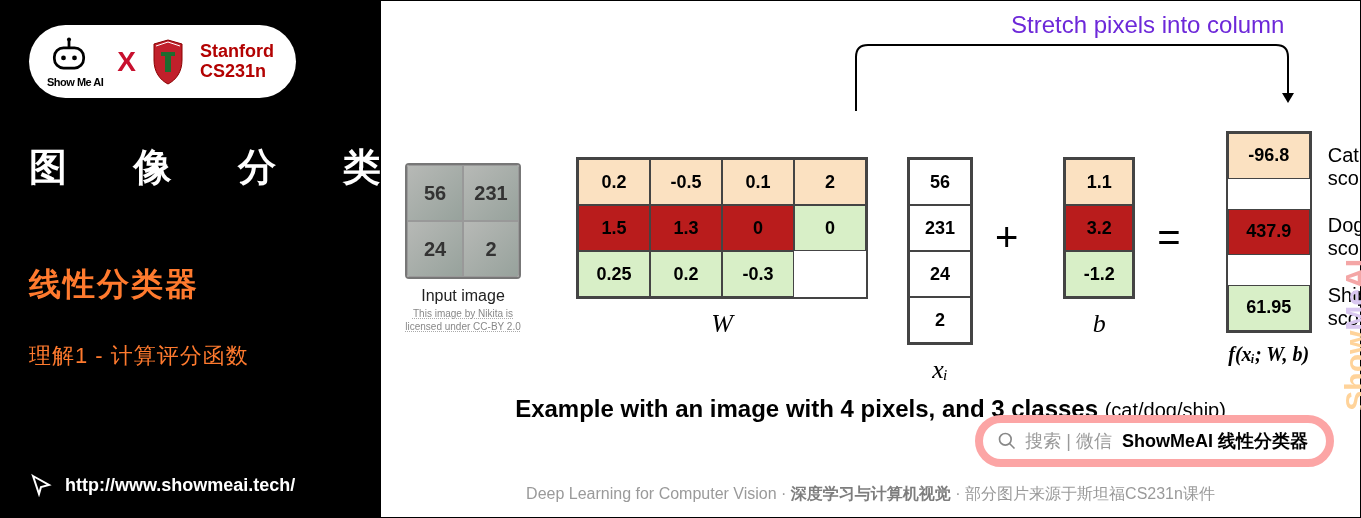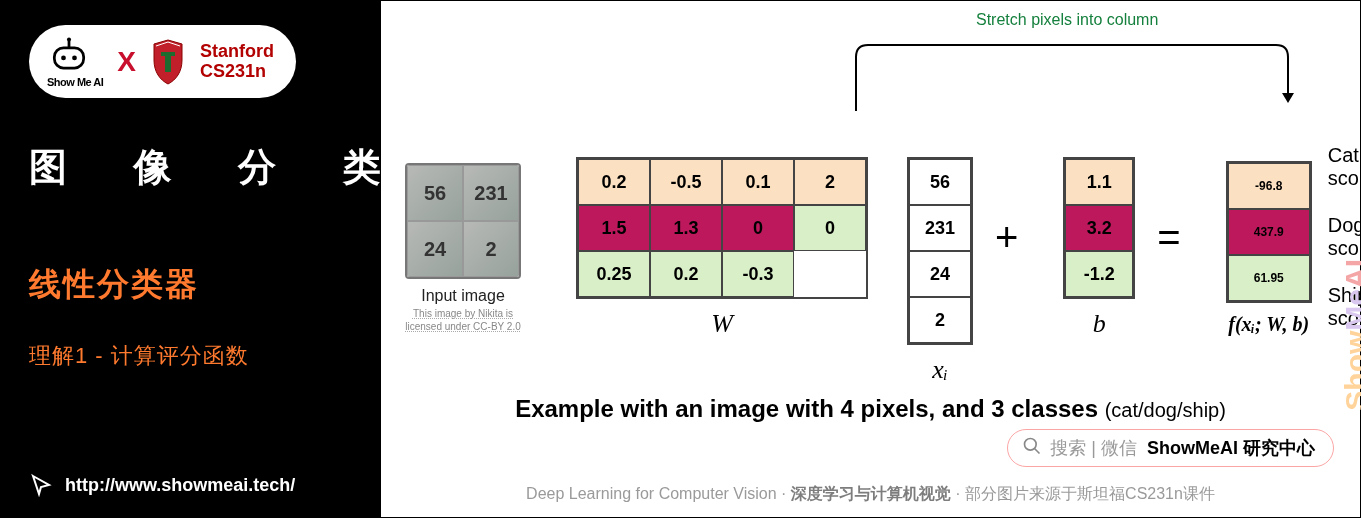--- a/index.html
+++ b/index.html
@@ -72,23 +72,23 @@
   }
   .url-row svg { width: 24px; height: 24px; }
   .right {
     flex: 1;
     background: #fff;
     position: relative;
     padding: 0;
   }
   .arrow-label {
     position: absolute;
-    top: 10px; left: 595px;
-    font-size: 16px;
-    color: #15803d;
+    top: 10px; left: 630px;
+    font-size: 24px;
+    color: #6d28d9;
   }
   .arrow-svg { position:absolute; top:36px; left:415px; }
   .diagram {
     position: absolute;
     top: 110px;
     left: 24px;
     right: 24px;
     display: flex;
     align-items: center;
     gap: 16px;
@@ -115,23 +115,23 @@
   .matrix { display:flex; flex-direction:column; align-items:center;padding-left:23px; }
   .matrix-grid { display:grid; border:2px solid #444; }
   .cell {
     border:1px solid #444;
     display:flex; align-items:center; justify-content:center;
     font-weight:700;
   }
   .W-grid { grid-template-columns: repeat(4, 72px); grid-template-rows: repeat(3, 46px); font-size:18px; }
   .x-grid  { grid-template-columns: 62px; grid-template-rows: repeat(4, 46px); font-size:18px; }
   .b-grid  { grid-template-columns: 68px; grid-template-rows: repeat(3, 46px); font-size:18px; }
-  .f-grid  { grid-template-columns: 82px; grid-template-rows: repeat(3, 46px); font-size:12px; }
+  .f-grid  { grid-template-columns: 82px; grid-template-rows: repeat(3, 46px); font-size:18px;gap:30px; }
   .row-peach { background:#fbe1c1; }
-  .row-lav   { background:#be185d; }
+  .row-lav   { background:#b91c1c; }
   .row-green { background:#d8efc7; }
   .row-white { background:#fff; }
   .mat-label {
     margin-top:10px;
     font-family: "Times New Roman", serif;
     font-size: 26px;
     font-style: italic;
   }
   .op {
     font-size: 40px; font-weight: 500;
@@ -151,24 +151,24 @@
     bottom: 94px;
     left: 0; right:0;
     text-align:center;
     font-size: 24px;
     font-weight: 700;
   }
   .caption-main .sub { font-weight:400; font-size:20px; }
   .search-pill {
     position:absolute;
     right: 26px; bottom: 50px;
-    border: 1px solid #fca5a5;
+    border: 8px solid #fca5a5;
     border-radius: 30px;
     padding: 6px 18px 6px 14px;
-    display:flex; align-items:flex-start; gap:8px;
+    display:flex; align-items:center; gap:8px;
     color:#555;
     background:#fff;
   }
   .search-pill svg{ width:20px; height:20px; stroke:#888;}
   .search-hint{ color:#999; font-size:18px; }
   .search-strong{ color:#000; font-weight:800; font-size:18px; margin-left:2px;}
   .footer {
     position:absolute;
     bottom: 12px;
     left: 0; right:0;
@@ -320,21 +320,21 @@
       <span>Example with an image with 4 pixels, and 3 classes</span>
       <span class="sub">(cat/dog/ship)</span>
     </div>
 
     <div class="search-pill">
       <svg viewBox="0 0 24 24" fill="none" stroke-width="2">
         <circle cx="10" cy="10" r="7"></circle>
           <line x1="15" y1="15" x2="21" y2="21"></line>
       </svg>
       <span class="search-hint">搜索 | 微信</span>
-      <span class="search-strong">ShowMeAI 研究中心</span>
+      <span class="search-strong">ShowMeAI 线性分类器</span>
     </div>
 
     <div class="footer">
       <span>Deep Learning for Computer Vision</span>
       <span> · </span>
       <span class="bold">深度学习与计算机视觉</span>
       <span> · </span>
       <span>部分图片来源于斯坦福CS231n课件</span>
     </div>
 

